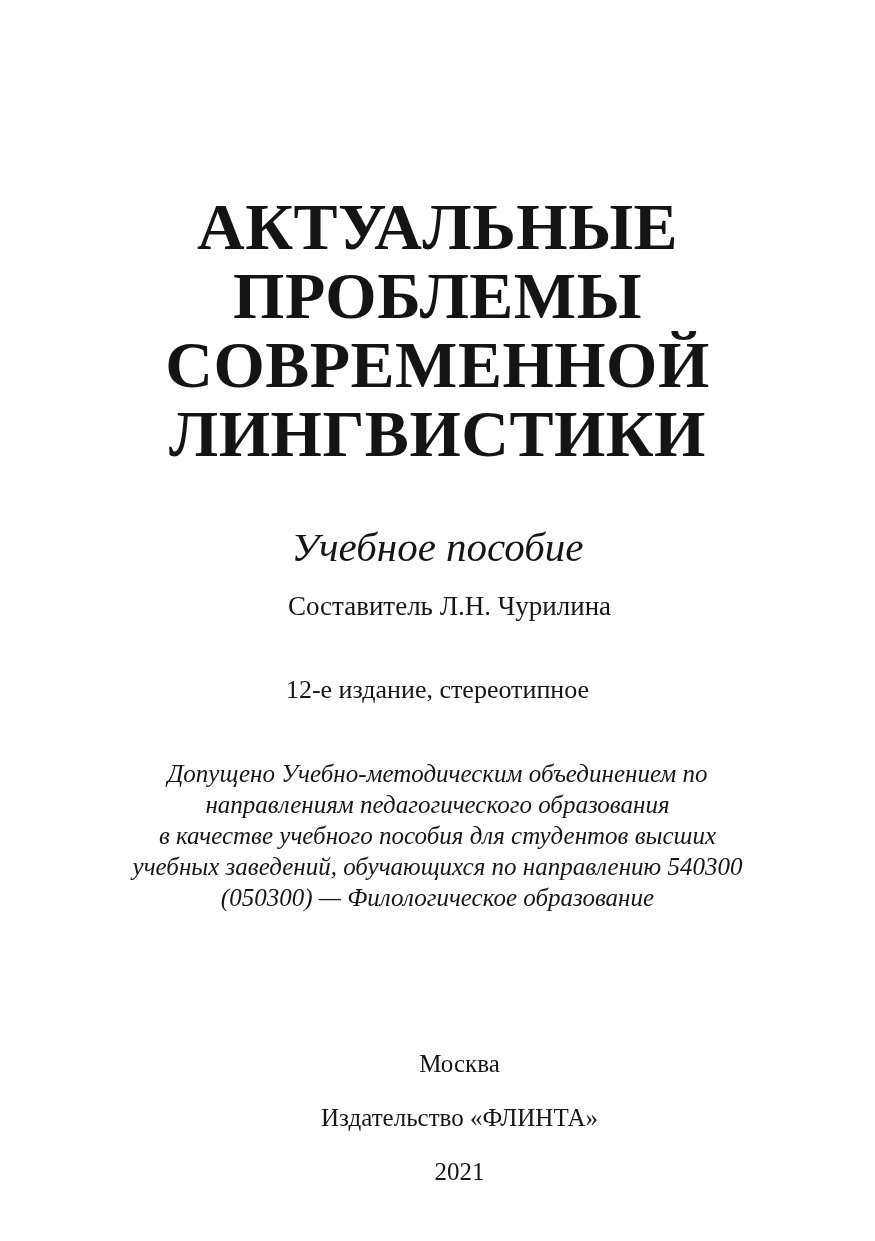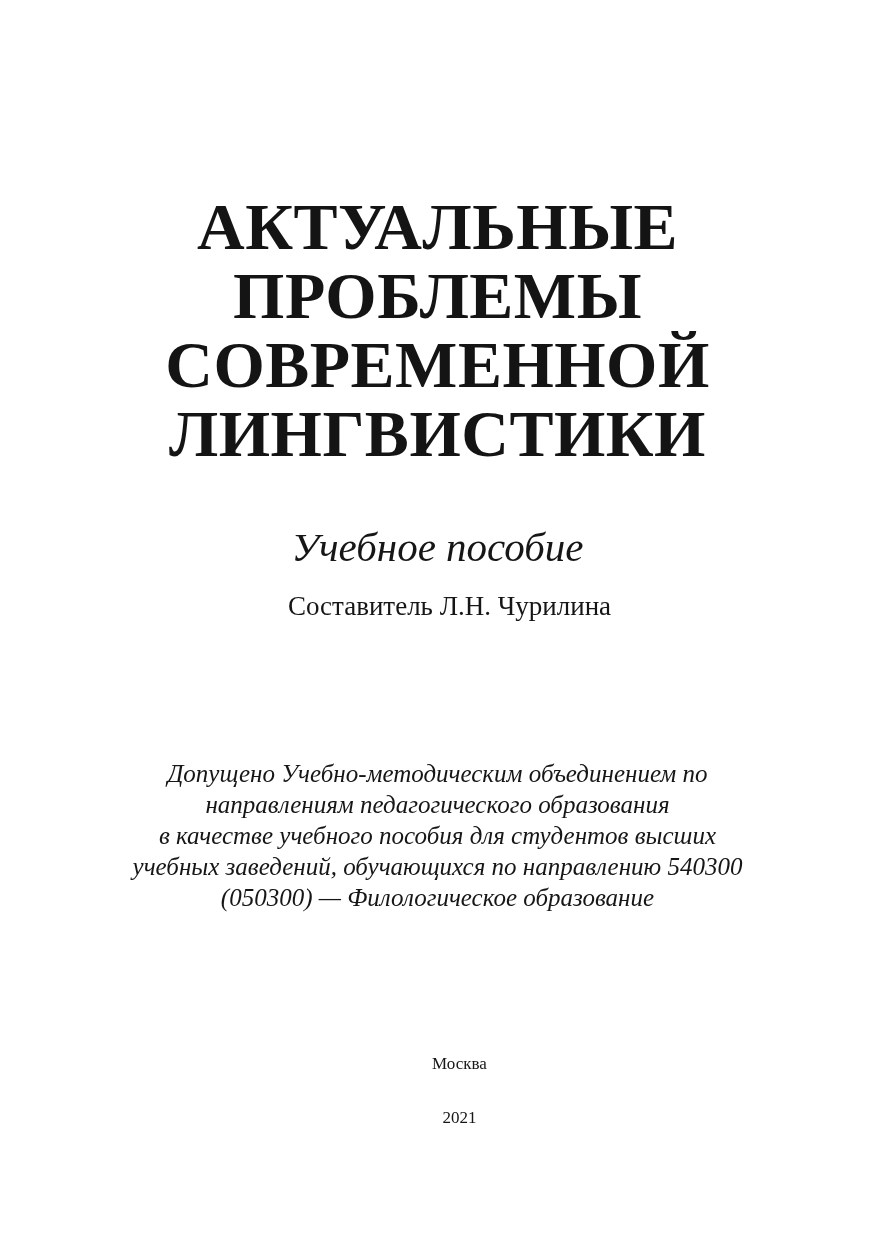--- a/index.html
+++ b/index.html
@@ -49,21 +49,21 @@
   }
   .approval {
     top: 743px;
     font-size: 25px;
     line-height: 31px;
     font-style: italic;
     text-align: center;
   }
   .imprint {
     top: 1008px;
-    font-size: 17px;
+    font-size: 25px;
     line-height: 27px;
     padding-left: 44px;
   }
   .imprint div {
     white-space: normal;
   }
 </style>
 </head>
 <body>
 
@@ -71,25 +71,27 @@
 
   <div class="block book-title">АКТУАЛЬНЫЕ
 ПРОБЛЕМЫ
 СОВРЕМЕННОЙ
 ЛИНГВИСТИКИ</div>
 
   <div class="block book-subtitle">Учебное пособие</div>
 
   <div class="block compiler">Составитель Л.Н. Чурилина</div>
 
+  <div class="block edition">12-е издание, стереотипное</div>
 
   <div class="block approval">Допущено Учебно-методическим объединением по
 направлениям педагогического образования
 в качестве учебного пособия для студентов высших
 учебных заведений, обучающихся по направлению 540300
 (050300) — Филологическое образование</div>
 
   <div class="block imprint">
     <div>Москва</div>
+    <div>Издательство «ФЛИНТА»</div>
     <div>2021</div>
   </div>
 
 </div>
 
 </body></html>

